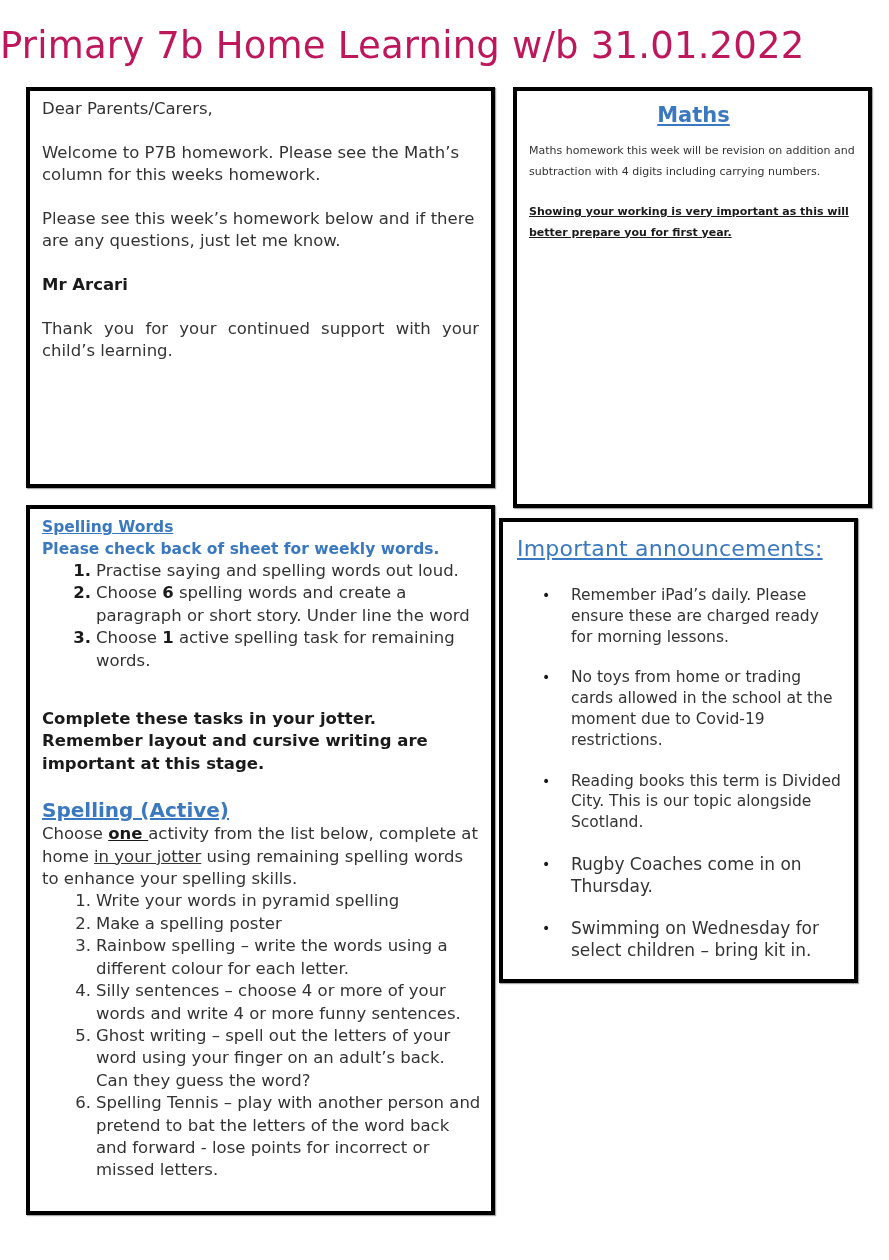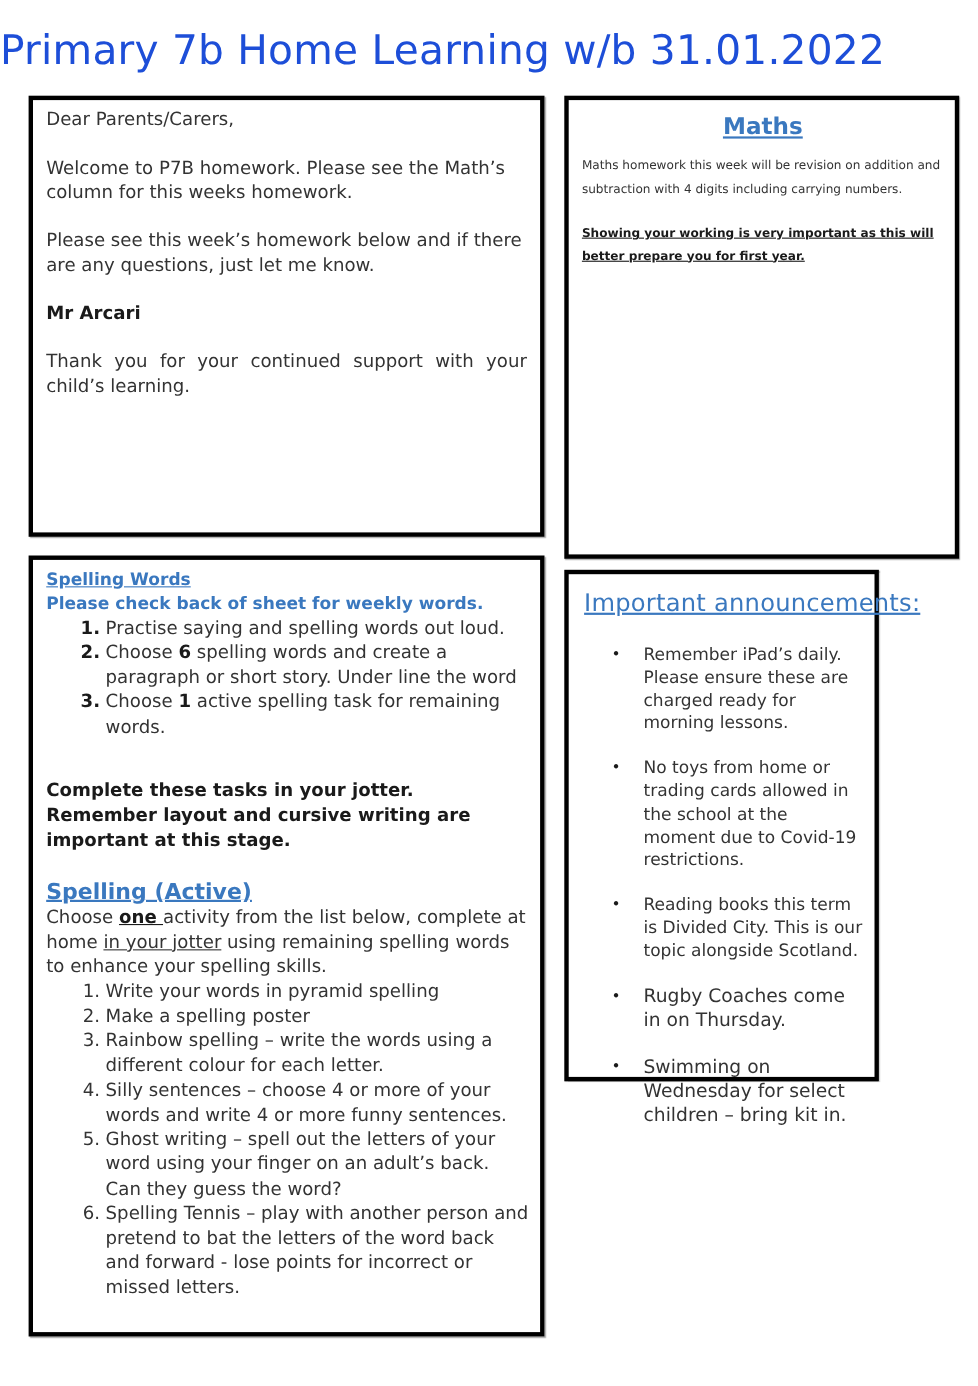--- a/index.html
+++ b/index.html
@@ -2,31 +2,31 @@
 <html><head>
 <meta charset="utf-8">
 <style>
   html, body { margin: 0; padding: 0; background: #ffffff; }
   body {
     width: 889px; height: 1260px; position: relative; overflow: hidden;
     font-family: "DejaVu Sans", sans-serif; color: #333333;
   }
   .title {
     position: absolute; left: 0; top: 24px; width: 789px; text-align: right;
-    font-size: 37px; color: #1d4ed8; letter-spacing: 0.2px; white-space: nowrap;
+    font-size: 37px; color: #be185d; letter-spacing: 0.2px; white-space: nowrap;
     font-family: "DejaVu Sans", sans-serif; font-weight: normal;
   }
   .box {
     position: absolute; box-sizing: border-box; border: 4px solid #000000;
     background: #ffffff; box-shadow: 1px 1px 1px rgba(0,0,0,0.35);
   }
   #letter   { left: 26px;  top: 87px;  width: 469px; height: 401px; padding: 7px 12px 0 12px; }
   #maths    { left: 513px; top: 87px;  width: 359px; height: 421px; padding: 8px 10px 0 12px; }
   #spelling { left: 26px;  top: 505px; width: 469px; height: 710px; padding: 8px 10px 0 12px; }
-  #announce { left: 513px; top: 518px; width: 286px; height: 465px; padding: 10px 10px 0 12px; }
+  #announce { left: 499px; top: 518px; width: 359px; height: 465px; padding: 10px 10px 0 12px; }
 
   .p { font-size: 16.5px; line-height: 22px; margin: 0 0 22px 0; color: #333; }
   .bold { font-weight: bold; color: #1a1a1a; }
   .justify { text-align: justify; }
 
   .maths-heading {
     text-align: center; font-size: 21px; font-weight: bold; color: #3a78bf;
     text-decoration: underline; margin: 4px 0 14px 0;
   }
   .small { font-size: 11px; line-height: 20.5px; margin: 0 0 20px 0; color: #333; }

